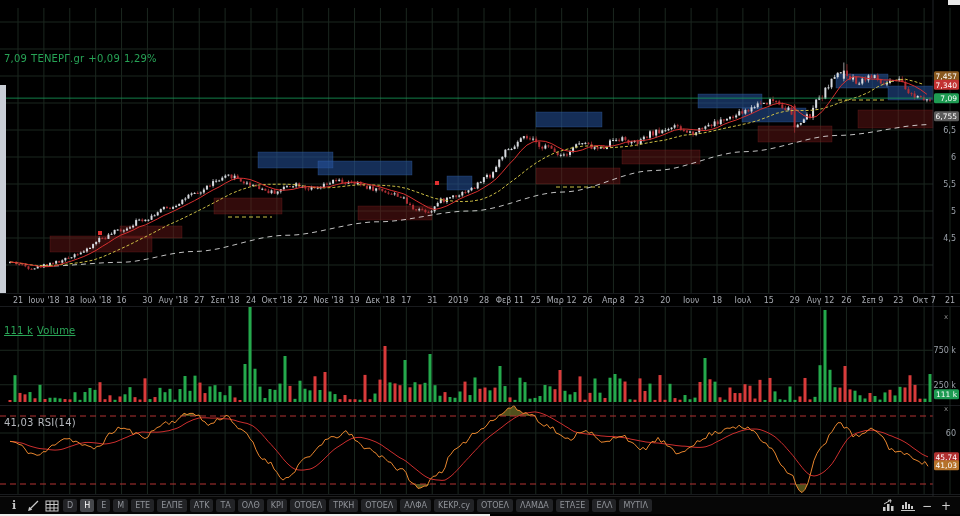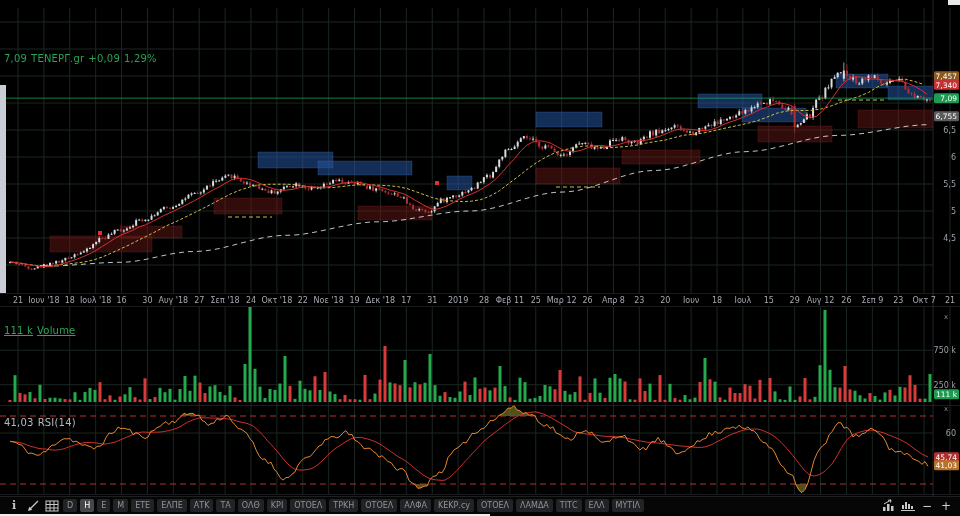--- a/index.html
+++ b/index.html
@@ -1074,21 +1074,21 @@
         <div class="tb-btn">ΤΑ</div>
         <div class="tb-btn">ΟΛΘ</div>
         <div class="tb-btn">ΚΡΙ</div>
         <div class="tb-btn">ΟΤΟΕΛ</div>
         <div class="tb-btn">ΤΡΚΗ</div>
         <div class="tb-btn">ΟΤΟΕΛ</div>
         <div class="tb-btn">ΑΛΦΑ</div>
         <div class="tb-btn">ΚΕΚΡ.cy</div>
         <div class="tb-btn">ΟΤΟΕΛ</div>
         <div class="tb-btn">ΛΑΜΔΑ</div>
-        <div class="tb-btn">ΤΙΤC</div>
+        <div class="tb-btn">ΕΤΑΞΕ</div>
         <div class="tb-btn">ΕΛΛ</div>
         <div class="tb-btn">ΜΥΤΙΛ</div>
       </div>
     <div class="tb-spacer"></div>
     <div class="tb-icon">
       <svg width="15" height="13">
           <rect x="1" y="8" width="2.5" height="4" fill="#c9c9c9"></rect>
           <rect x="5" y="5" width="2.5" height="7" fill="#c9c9c9"></rect>
           <rect x="9" y="7" width="2.5" height="5" fill="#c9c9c9"></rect>
           <path d="M2 5 L9 1 M9 1 l-3 0.3 M9 1 l-0.5 2.6" stroke="#c9c9c9" fill="none"></path>

